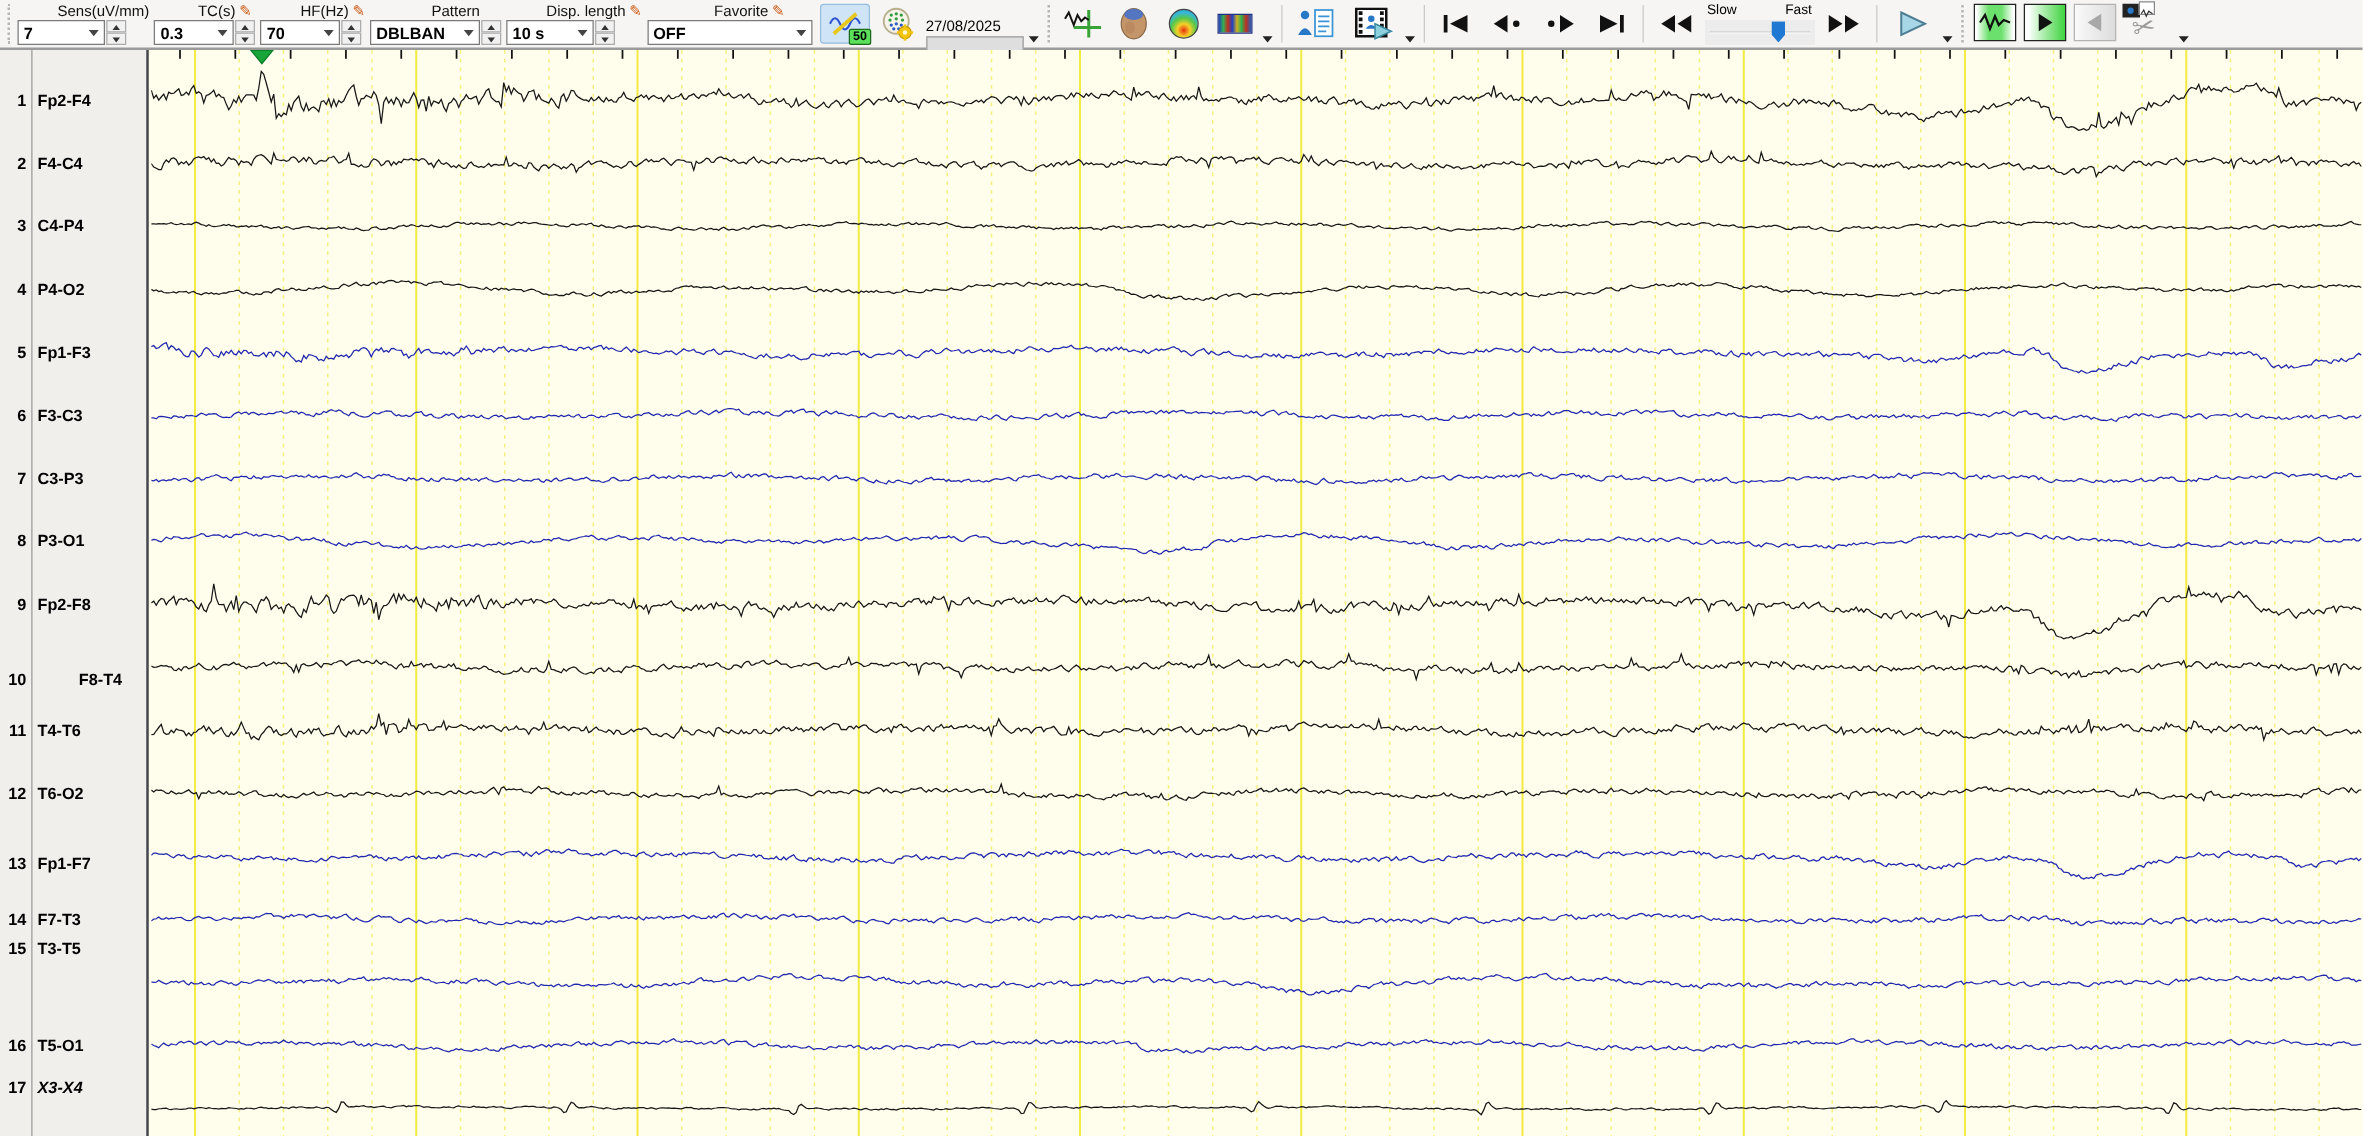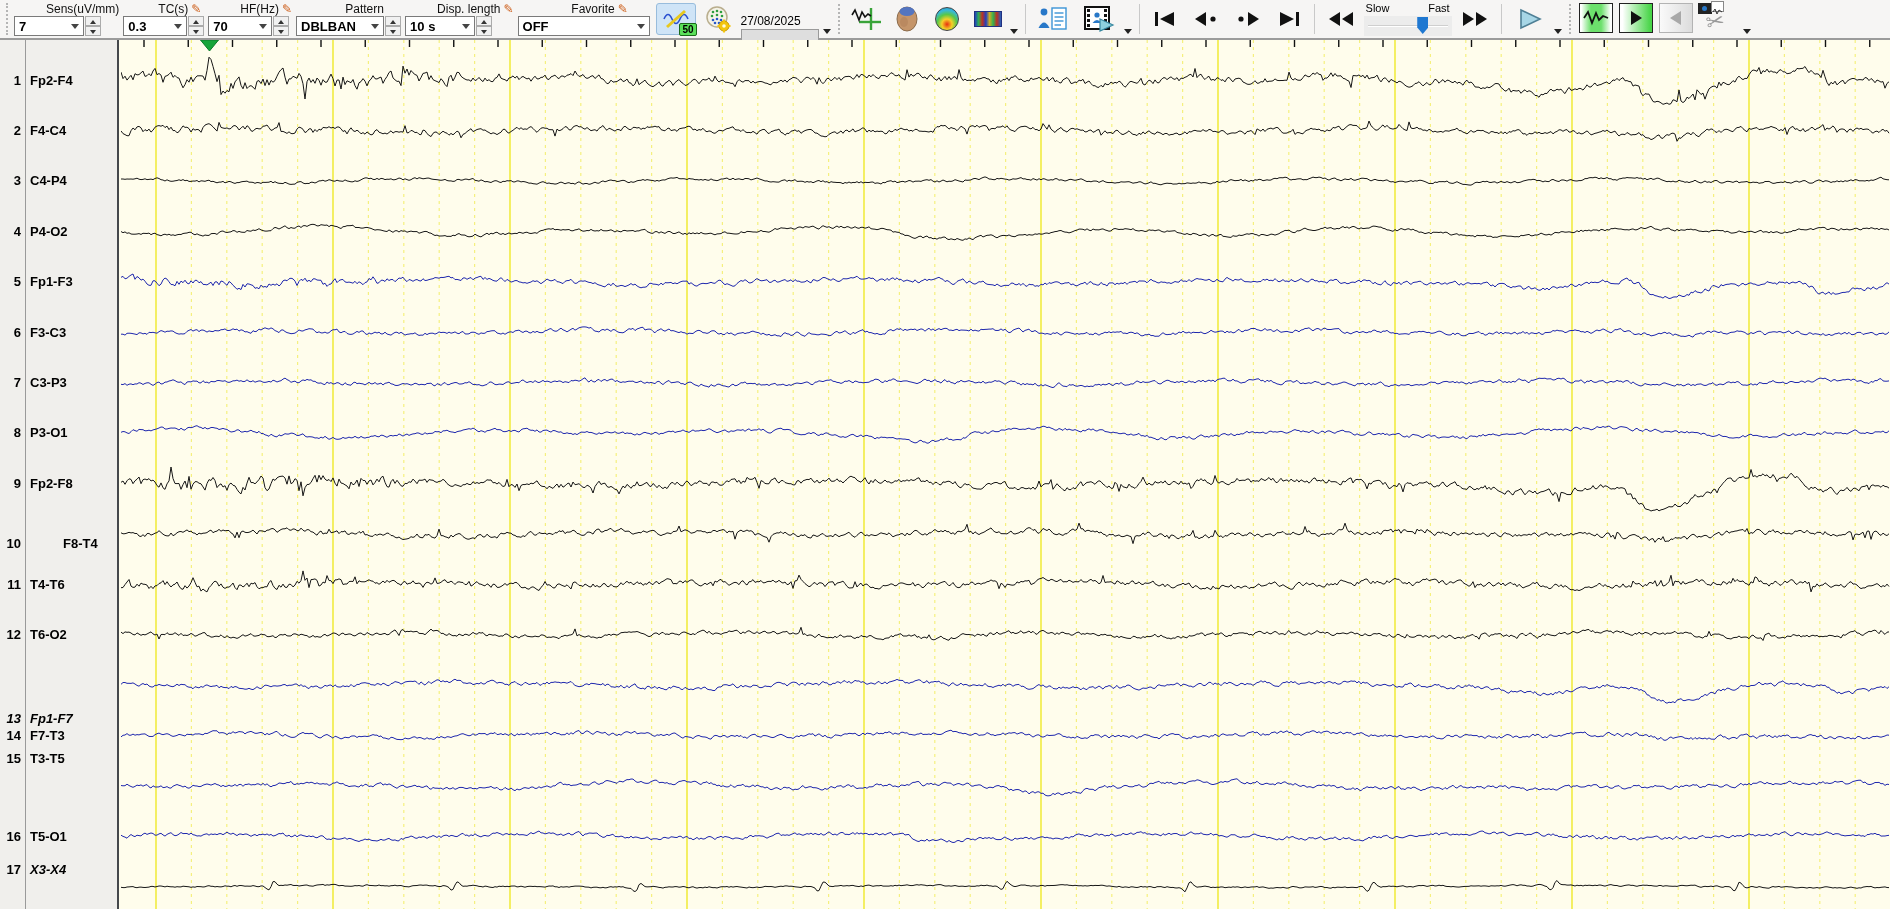--- a/index.html
+++ b/index.html
@@ -432,21 +432,21 @@
         <span class="ch-label">F8-T4</span>
       </div>
       <div class="ch-row" style="top: 535px;">
         <span class="ch-num">11</span>
         <span class="ch-label">T4-T6</span>
       </div>
       <div class="ch-row" style="top: 585.4px;">
         <span class="ch-num">12</span>
         <span class="ch-label">T6-O2</span>
       </div>
-      <div class="ch-row" style="top: 669px; font-style: italic;">
+      <div class="ch-row" style="top: 641px;">
         <span class="ch-num">13</span>
         <span class="ch-label">Fp1-F7</span>
       </div>
       <div class="ch-row" style="top: 686.2px;">
         <span class="ch-num">14</span>
         <span class="ch-label">F7-T3</span>
       </div>
       <div class="ch-row" style="top: 709px;">
         <span class="ch-num">15</span>
         <span class="ch-label">T3-T5</span>

